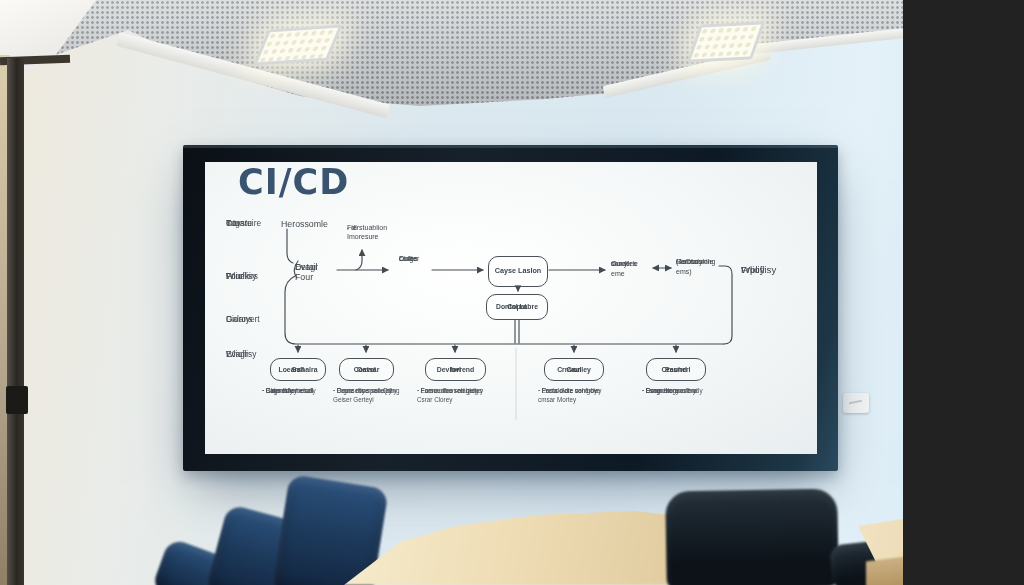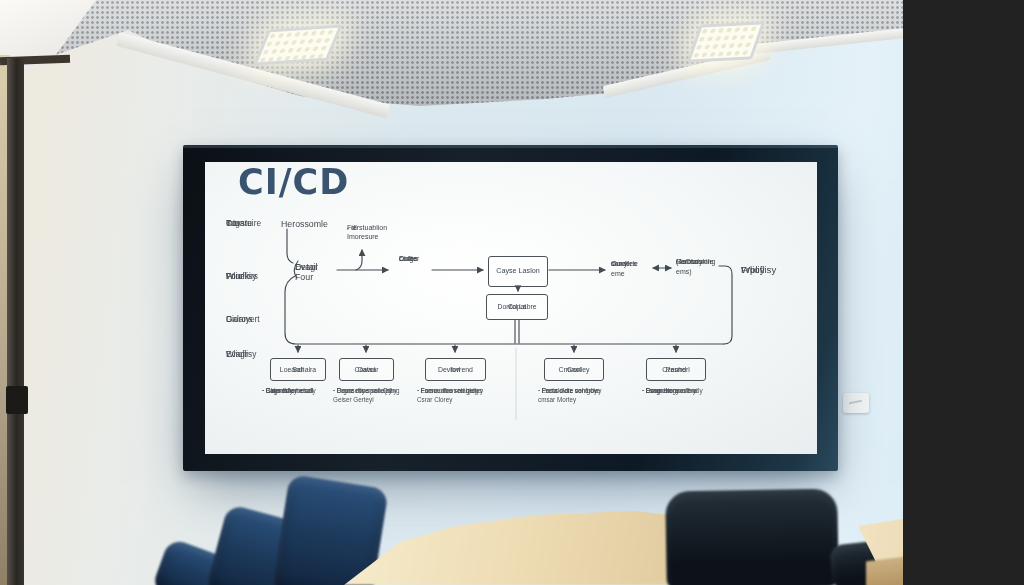--- a/index.html
+++ b/index.html
@@ -49,23 +49,23 @@
   .title{font-family:"DejaVu Sans","Liberation Sans",sans-serif;font-size:35px;font-weight:600;
     letter-spacing:1px;line-height:38px;}
   .slabel,.tlabel{font-size:8.3px;line-height:9.6px;color:#41484f;}
   .slabel span,.tlabel span{display:block;position:static;}
   .node-lg{font-size:8.8px;line-height:10px;font-weight:500;}
   .node-lg span{display:block;position:static;}
   .right-big{font-size:9.6px;line-height:11px;color:#3d444b;}
   .right-big span{display:block;position:static;}
   .small3{font-size:7px;line-height:9.6px;}
   .small3 span{display:block;position:static;}
-  .fbox{border:1.2px solid #4a5258;border-radius:3px;display:flex;flex-direction:column;
+  .fbox{border:1.2px solid #4a5258;border-radius:10px;display:flex;flex-direction:column;
     align-items:center;justify-content:center;font-size:7.2px;line-height:8.6px;text-align:center;
-    background:rgba(255,255,255,.35);}
+    background:rgba(255,255,255,.35);font-weight:bold;}
   .fbox span{position:static;display:block;}
   .bbox{font-size:6.9px;line-height:8px;}
   .bullets{font-size:6.3px;line-height:8.7px;color:#4b5257;}
   .bullets .bl{position:static;display:block;white-space:pre-line;margin-bottom:.5px;}
   .bullets .bl::before{content:"·  ";}
   svg.wires{left:0;top:0;overflow:visible;}
 
   
   .soft{filter:blur(.9px);}
   .chair{border-radius:16px;background:linear-gradient(180deg,#2b517c 0%,#1d3a5c 45%,#11233c 100%);

